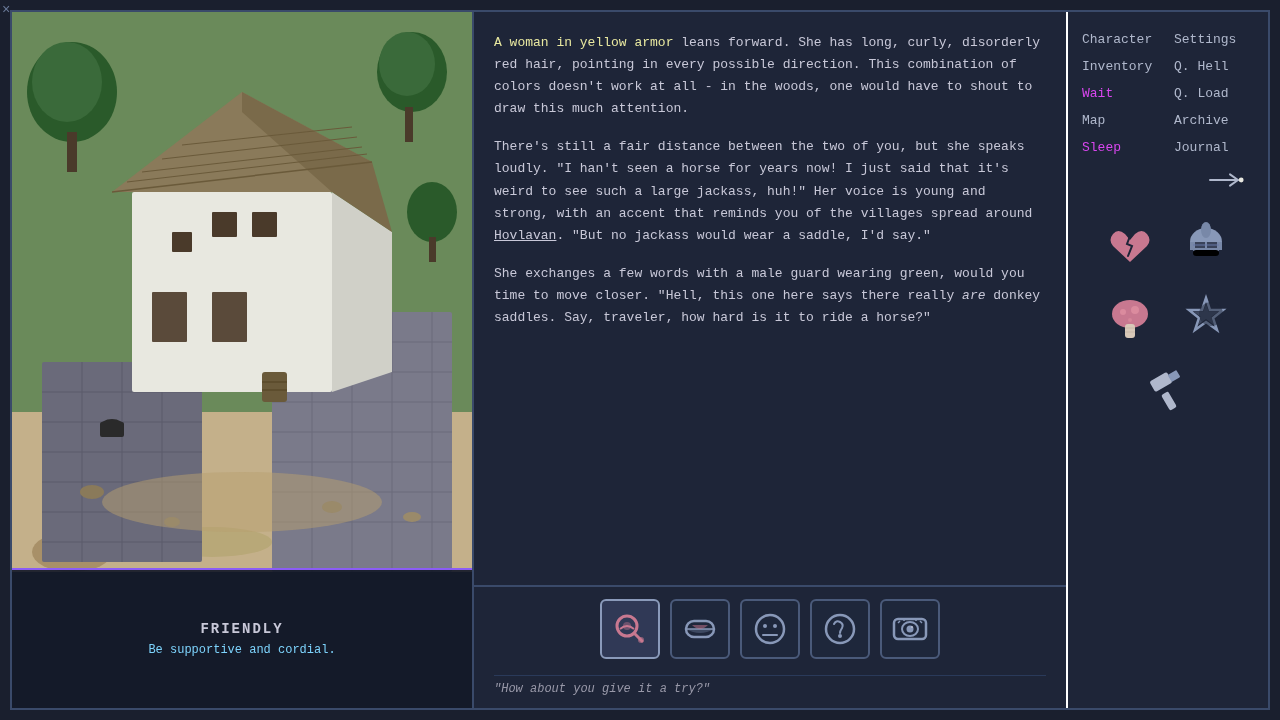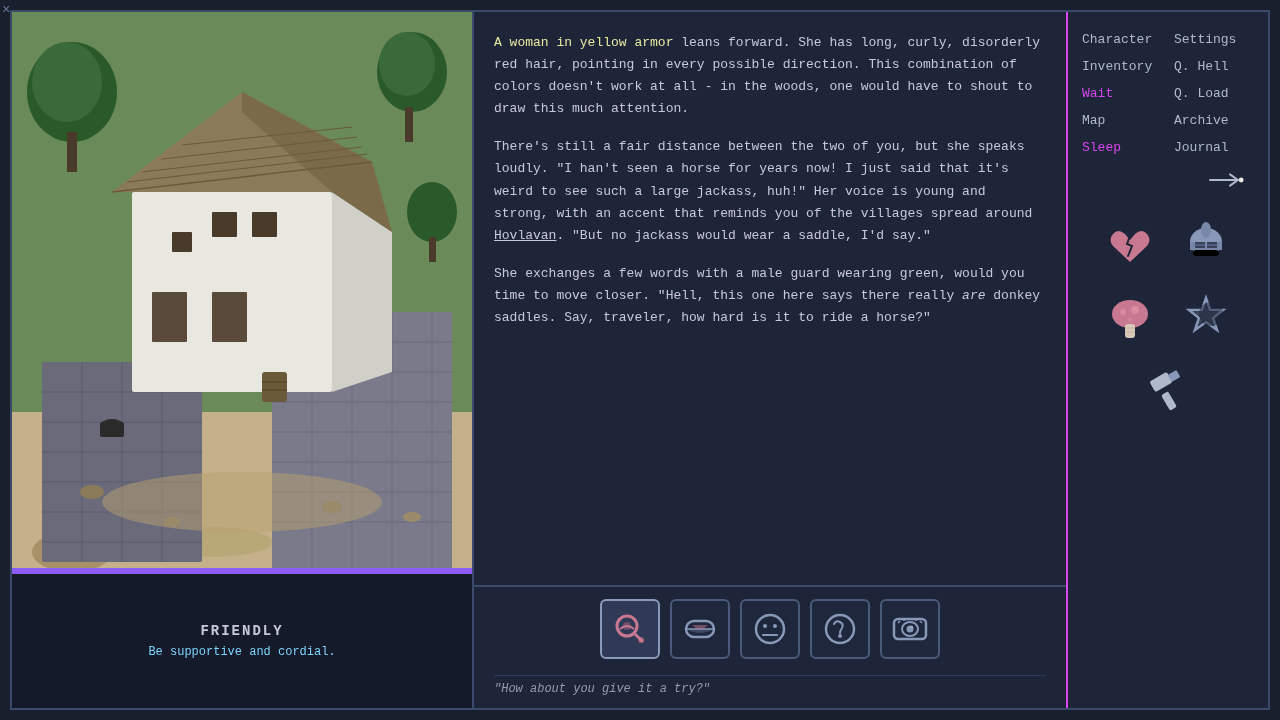--- a/index.html
+++ b/index.html
@@ -47,21 +47,21 @@
     }
 
     
     .dialogue-mood {
       position: absolute;
       bottom: 0;
       left: 0;
       right: 0;
       height: 140px;
       background: rgba(20, 25, 40, 0.92);
-      border-top: 6px solid #8b5cf6;
+      border-top: 2px solid #8b5cf6;
       display: flex;
       flex-direction: column;
       align-items: center;
       justify-content: center;
       padding: 10px;
     }
 
     .mood-title {
       color: #c8c8d8;
       font-size: 14px;
@@ -76,21 +76,21 @@
       text-align: left;
     }
 
     
     .text-panel {
       flex: 1;
       height: 100%;
       display: flex;
       flex-direction: column;
       border-left: 2px solid #3a4a6a;
-      border-right: 2px solid #d946ef;
+      border-right: 2px solid #ffffff;
       padding: 0;
     }
 
     .narrative-text {
       flex: 1;
       padding: 20px 20px 10px 20px;
       overflow-y: auto;
       color: #c8c8d8;
       font-size: 13px;
       line-height: 1.7;

